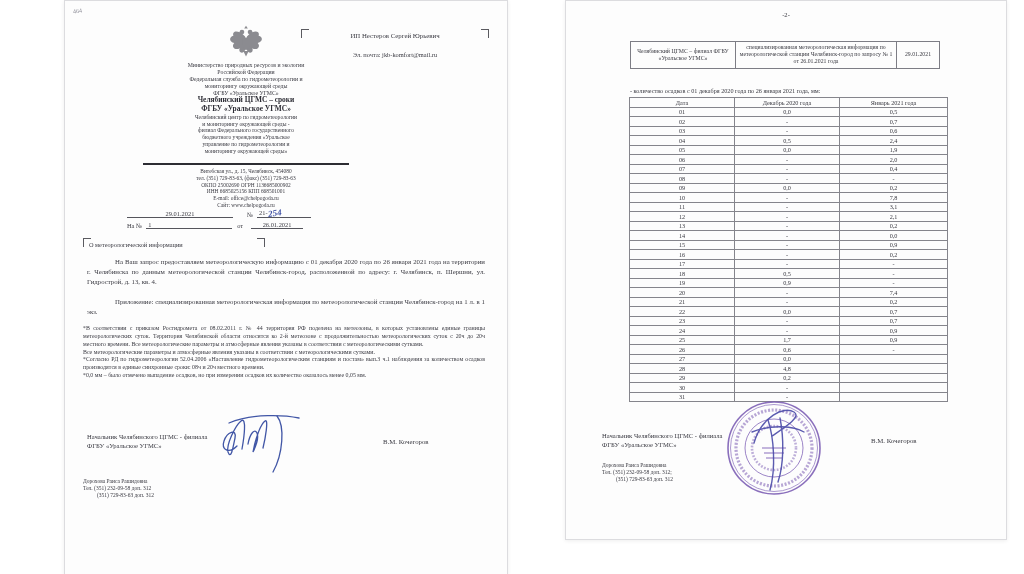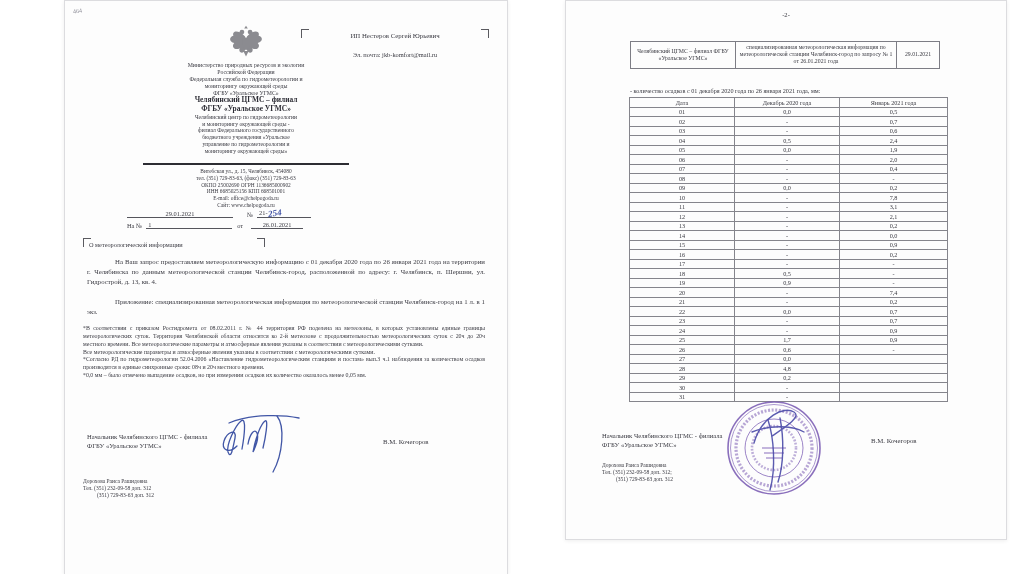--- a/index.html
+++ b/index.html
@@ -91,21 +91,21 @@
 
   <div class="abs ministry">
       <div>Министерство природных ресурсов и экологии</div>
       <div>Российской Федерации</div>
       <div>Федеральная служба по гидрометеорологии и</div>
       <div>мониторингу окружающей среды</div>
       <div>ФГБУ «Уральское УГМС»</div>
     </div>
 
   <div class="abs org-title">
-      <div>Челябинский ЦГМС – филиал</div>
+      <div>Челябинский ЦГМС – сроки</div>
       <div>ФГБУ «Уральское УГМС»</div>
     </div>
 
   <div class="abs org-desc">
       <div>Челябинский центр по гидрометеорологии</div>
       <div>и мониторингу окружающей среды -</div>
       <div>филиал Федерального государственного</div>
       <div>бюджетного учреждения «Уральское</div>
       <div>управление по гидрометеорологии и</div>
       <div>мониторингу окружающей среды»</div>

